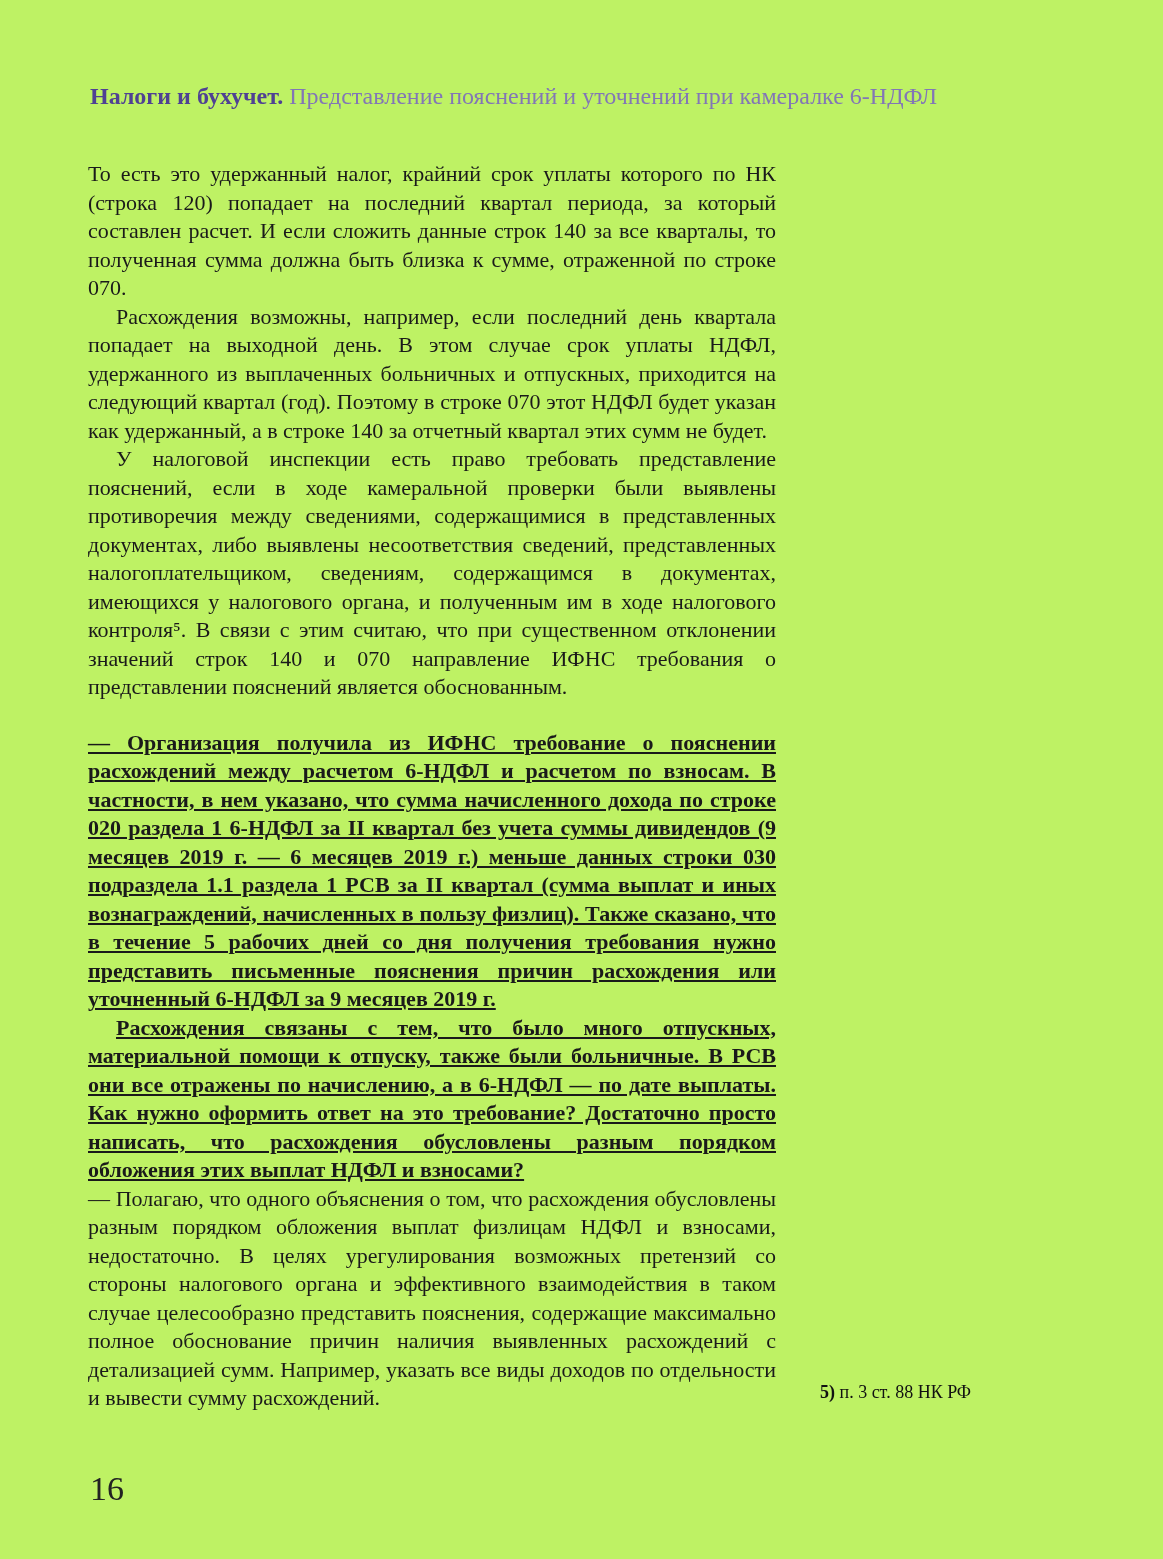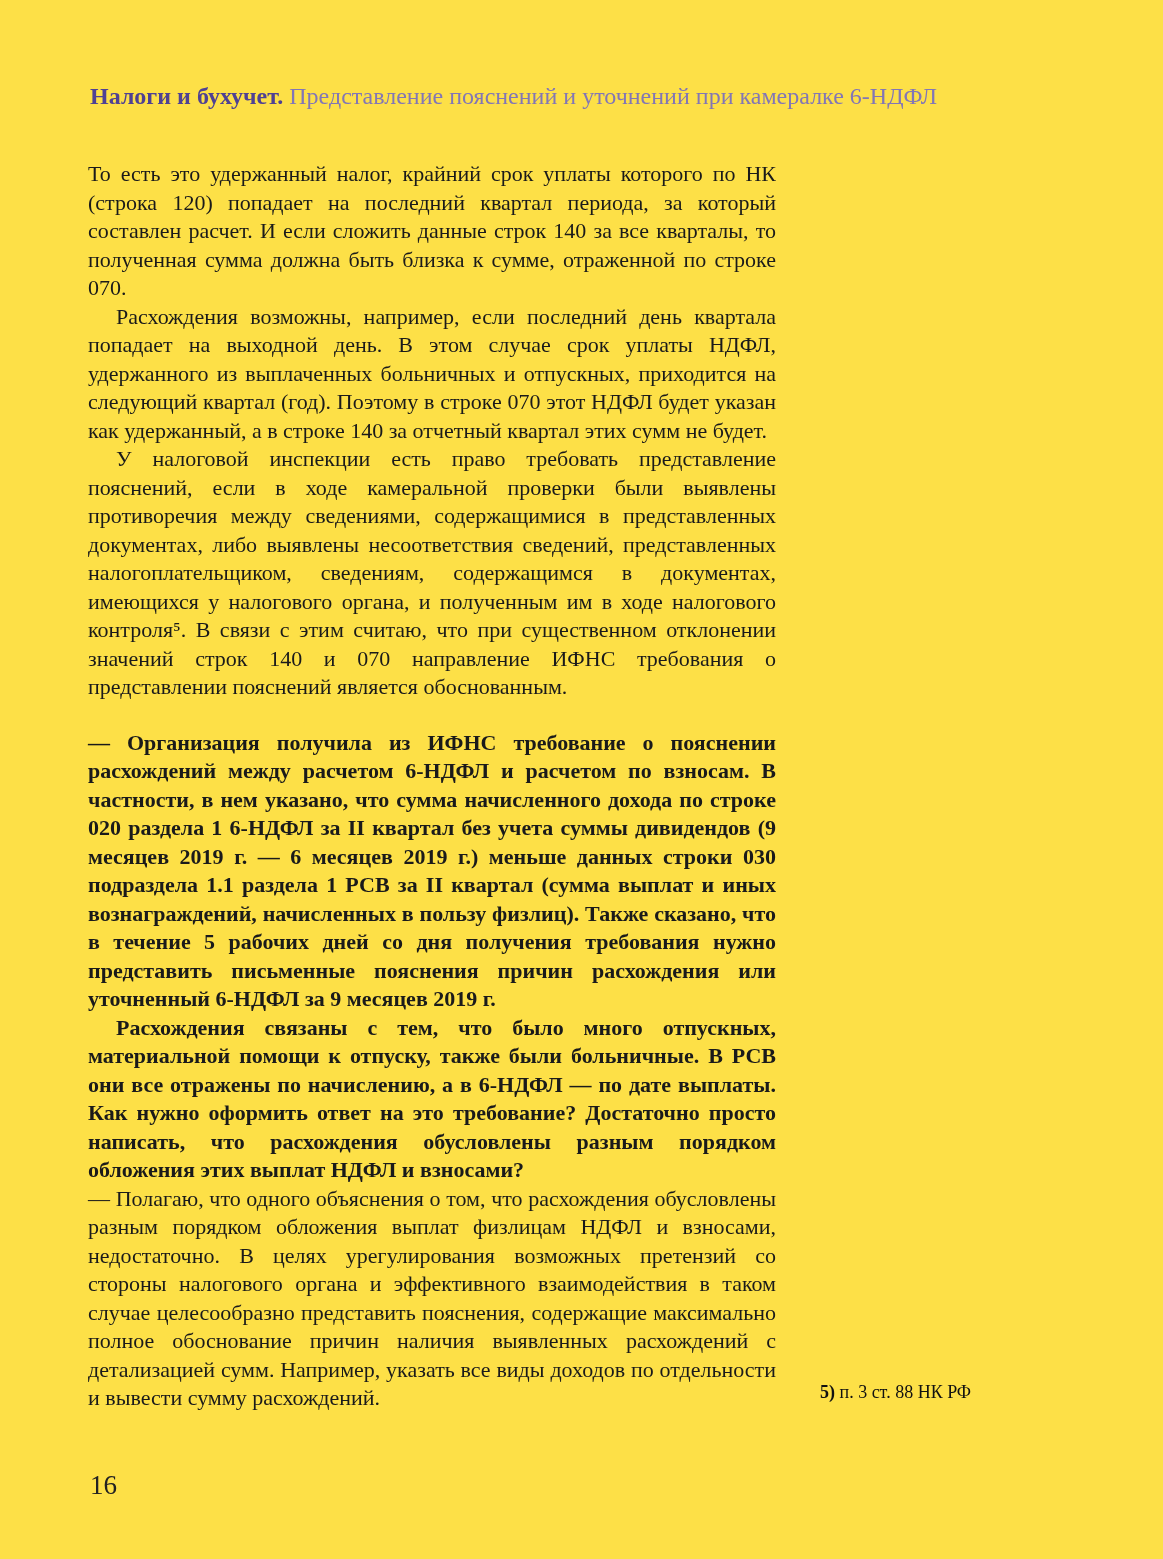--- a/index.html
+++ b/index.html
@@ -4,21 +4,21 @@
 <style>
   html, body {
     margin: 0;
     padding: 0;
     background: #ffffff;
   }
   .page {
     position: relative;
     width: 1163px;
     height: 1559px;
-    background: #fde047;
+    background: #bef264;
     overflow: hidden;
     font-family: "Liberation Serif", "DejaVu Serif", serif;
     color: #1a1a1a;
   }
   .running-header {
     position: absolute;
     left: 90px;
     top: 82px;
     width: 1000px;
     font-size: 24px;
@@ -45,41 +45,42 @@
   }
   .article p {
     margin: 0;
     padding: 0;
   }
   .article p.indent {
     text-indent: 28px;
   }
   .article p.bold {
     font-weight: bold;
+    text-decoration: underline;
   }
   .article p.section-gap {
     margin-top: 27px;
   }
   .footnote {
     position: absolute;
     left: 820px;
     top: 1383px;
     font-size: 18px;
     line-height: 18px;
     color: #111111;
     white-space: nowrap;
   }
   .footnote .marker {
     font-weight: bold;
   }
   .page-number {
     position: absolute;
     left: 90px;
     top: 1470px;
-    font-size: 27px;
+    font-size: 34px;
     color: #222222;
   }
 </style>
 </head>
 <body>
 
 <div class="page">
 
   <div class="running-header">
     <span class="brand">Налоги и бухучет.</span>

